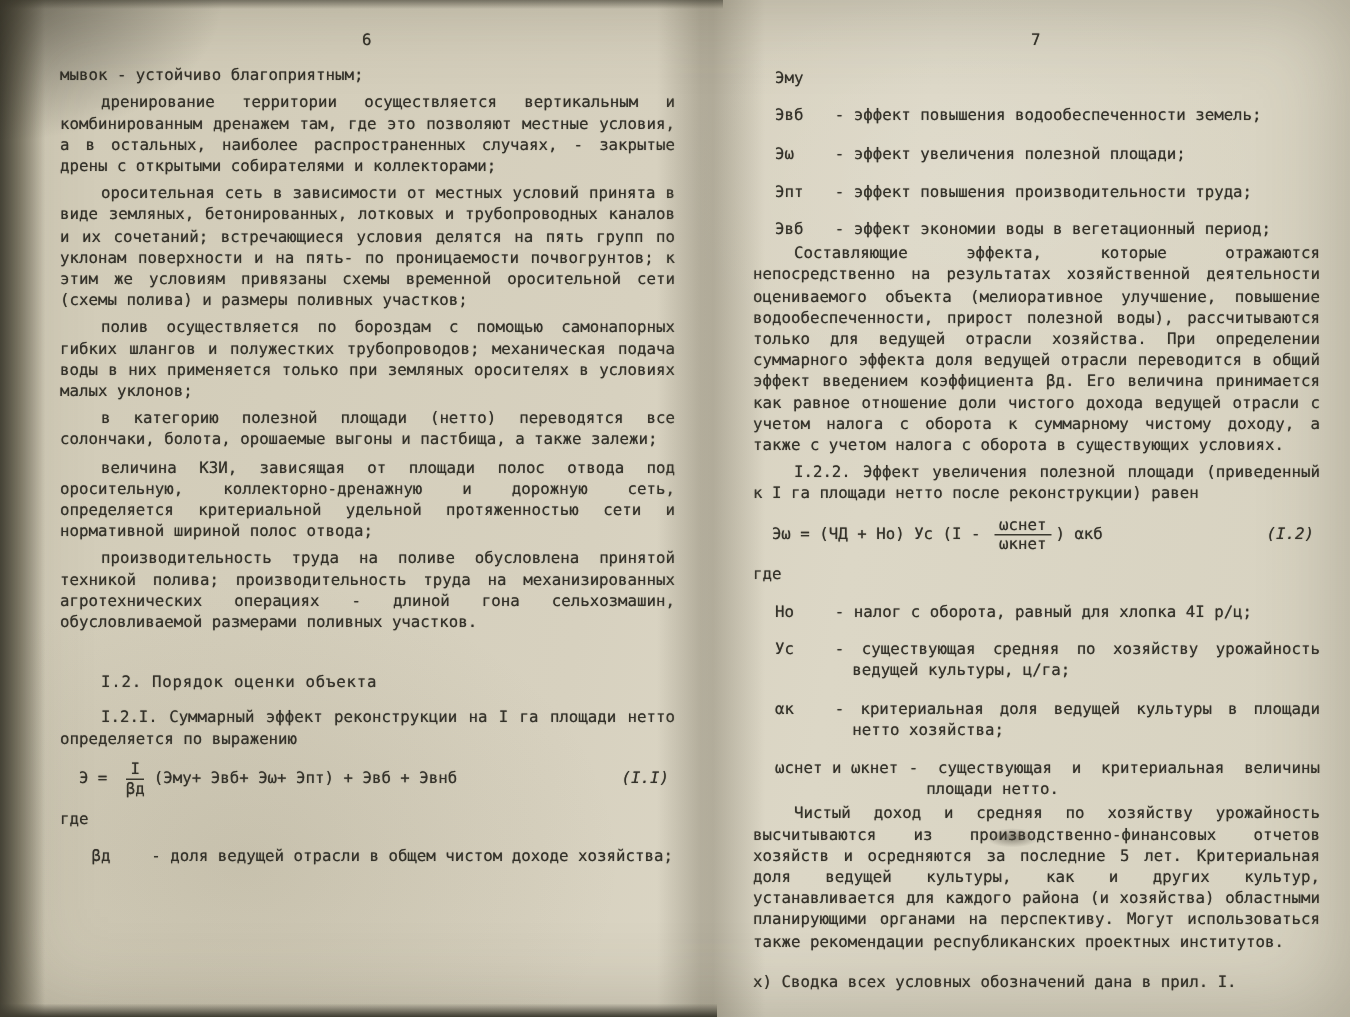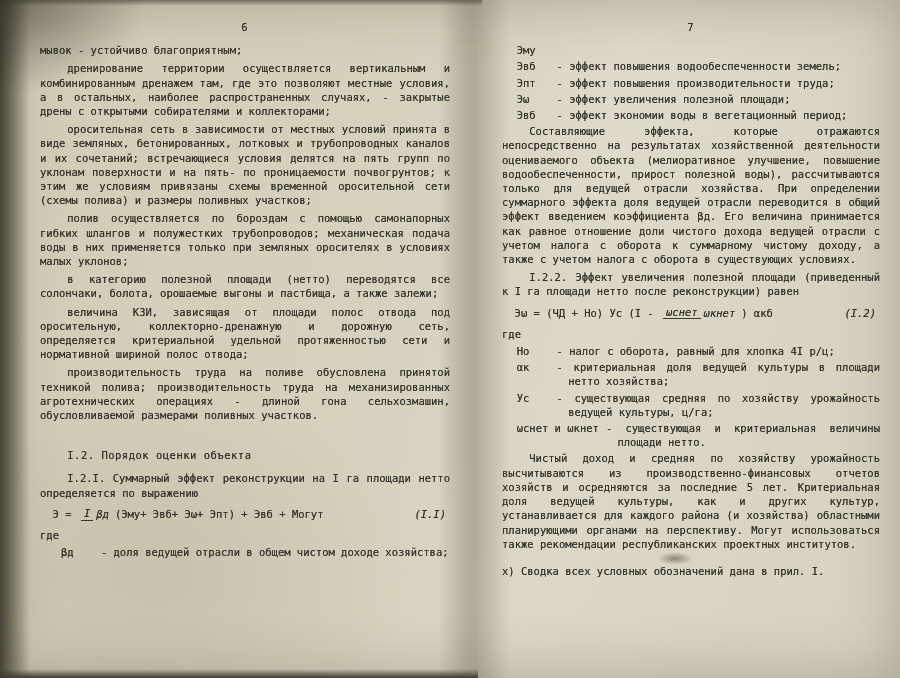--- a/index.html
+++ b/index.html
@@ -16,25 +16,25 @@
         text-shadow:0 0 0.6px rgba(52,50,42,0.75);}
   .page-left{left:30px;width:426px;}
   .page-right{left:492px;width:394px;}
   .content{padding:8px 6px 0 10px;}
   .pagenum{text-align:center;margin:12px 0 9px;letter-spacing:1px;}
   p{margin:0 0 4px;text-indent:2.6em;text-align:justify;}
   p.noindent{text-indent:0;}
   .heading{margin:26px 0 9px;text-indent:2.6em;letter-spacing:0.5px;text-align:left;}
   .formula{display:flex;align-items:center;margin:7px 0;padding-left:1.2em;text-align:center;}
   .formula span{white-space:pre;}
-  .frac{display:inline-flex;flex-direction:row;align-items:center;line-height:1.15;margin:0 3px;font-style:italic;}
+  .frac{display:inline-flex;flex-direction:column;align-items:center;line-height:1.15;margin:0 3px;}
   .frac .num{border-bottom:1px solid #3a382f;padding:0 3px;}
   .frac .den{padding:0 3px;}
   .eqnum{margin-left:auto;padding-right:4px;font-style:italic;}
-  .defrow{display:flex;margin:0 0 2px;padding-left:1.4em;}
+  .defrow{display:flex;margin:11px 0 2px;padding-left:1.4em;}
   .defrow .term{flex:0 0 3.8em;white-space:pre;}
   .defrow .term.wide{flex:0 0 auto;margin-right:7px;}
   .defrow .deftext{flex:1;padding-left:1.1em;text-indent:-1.1em;text-align:justify;}
   .left-defs{padding-left:2.0em;}
   .where{margin:2px 0 3px;}
   .footnote{margin-top:13px;text-indent:0;}
   
   .edge-left{position:absolute;left:0;top:0;width:30px;height:100%;
     background:linear-gradient(90deg,#454338 0%,#7d7866 40%,rgba(215,209,191,0) 100%);}
   .corner-tl{position:absolute;left:0;top:0;width:150px;height:95px;
@@ -65,21 +65,21 @@
       <p>величина КЗИ, зависящая от площади полос отвода под оросительную, коллекторно-дренажную и дорожную сеть, определяется критериальной удельной протяженностью сети и нормативной шириной полос отвода;</p>
       <p>производительность труда на поливе обусловлена принятой техникой полива; производительность труда на механизированных агротехнических операциях - длиной гона сельхозмашин, обусловливаемой размерами поливных участков.</p>
       <p class="heading">I.2. Порядок оценки объекта</p>
       <p>I.2.I. Суммарный эффект реконструкции на I га площади нетто  определяется по выражению</p>
       <div class="formula">
         <span>Э = </span>
         <span class="frac">
           <span class="num">I</span>
           <span class="den">βд</span>
         </span>
-        <span>(Эму+ Эвб+ Эω+ Эпт) + Эвб + Могут</span>
+        <span>(Эму+ Эвб+ Эω+ Эпт) + Эвб + Эвнб</span>
         <span class="eqnum">(I.I)</span>
       </div>
       <p class="noindent where">где</p>
       <div class="defrow left-defs">
         <span class="term">βд</span>
         <span class="deftext">- доля ведущей отрасли в общем чистом доходе хозяйства;</span>
       </div>
     </div>
   </div>
 
@@ -88,26 +88,26 @@
       <div class="pagenum">7</div>
 
       <div class="defrow">
         <span class="term">Эму</span>
       </div>
       <div class="defrow">
         <span class="term">Эвб</span>
         <span class="deftext">- эффект повышения водообеспеченности земель;</span>
       </div>
       <div class="defrow">
+        <span class="term">Эω</span>
+        <span class="deftext">- эффект увеличения полезной площади;</span>
+      </div>
+      <div class="defrow">
         <span class="term">Эпт</span>
         <span class="deftext">- эффект повышения производительности труда;</span>
-      </div>
-      <div class="defrow">
-        <span class="term">Эω</span>
-        <span class="deftext">- эффект увеличения полезной площади;</span>
       </div>
       <div class="defrow">
         <span class="term">Эвб</span>
         <span class="deftext">- эффект экономии воды в вегетационный период;</span>
       </div>
 
       <p>Составляющие эффекта, которые отражаются непосредственно на результатах хозяйственной деятельности оцениваемого объекта (мелиоративное улучшение, повышение водообеспеченности, прирост полезной воды), рассчитываются только для ведущей отрасли хозяйства. При определении суммарного эффекта доля ведущей отрасли переводится в общий эффект введением коэффициента βд. Его величина принимается как равное отношение доли чистого дохода ведущей отрасли с учетом налога с оборота к суммарному чистому доходу, а также с учетом налога с оборота в существующих условиях.</p>
       <p>I.2.2. Эффект увеличения полезной площади (приведенный к I га площади  нетто  после реконструкции)  равен</p>
 
       <div class="formula">
@@ -120,26 +120,26 @@
         <span class="eqnum">(I.2)</span>
       </div>
 
       <p class="noindent where">где</p>
 
       <div class="defrow">
         <span class="term">Но</span>
         <span class="deftext">- налог с оборота, равный для хлопка 4I р/ц;</span>
       </div>
       <div class="defrow">
+        <span class="term">Ус</span>
+        <span class="deftext">- существующая средняя по хозяйству урожайность ведущей культуры, ц/га;</span>
+      </div>
+      <div class="defrow">
         <span class="term">αк</span>
         <span class="deftext">- критериальная доля ведущей культуры в площади нетто хозяйства;</span>
-      </div>
-      <div class="defrow">
-        <span class="term">Ус</span>
-        <span class="deftext">- существующая средняя по хозяйству урожайность ведущей культуры, ц/га;</span>
       </div>
       <div class="defrow">
         <span class="term wide">ωснет и ωкнет</span>
         <span class="deftext">- существующая и критериальная величины площади нетто.</span>
       </div>
 
       <p>Чистый доход и средняя по хозяйству урожайность высчитываются из производственно-финансовых отчетов хозяйств и осредняются за последние 5 лет. Критериальная доля ведущей культуры, как и других культур, устанавливается для каждого района (и хозяйства) областными планирующими органами на перспективу. Могут использоваться также рекомендации республиканских проектных институтов.</p>
       <p class="footnote">х) Сводка всех условных обозначений дана в прил. I.</p>
     </div>
   </div>

